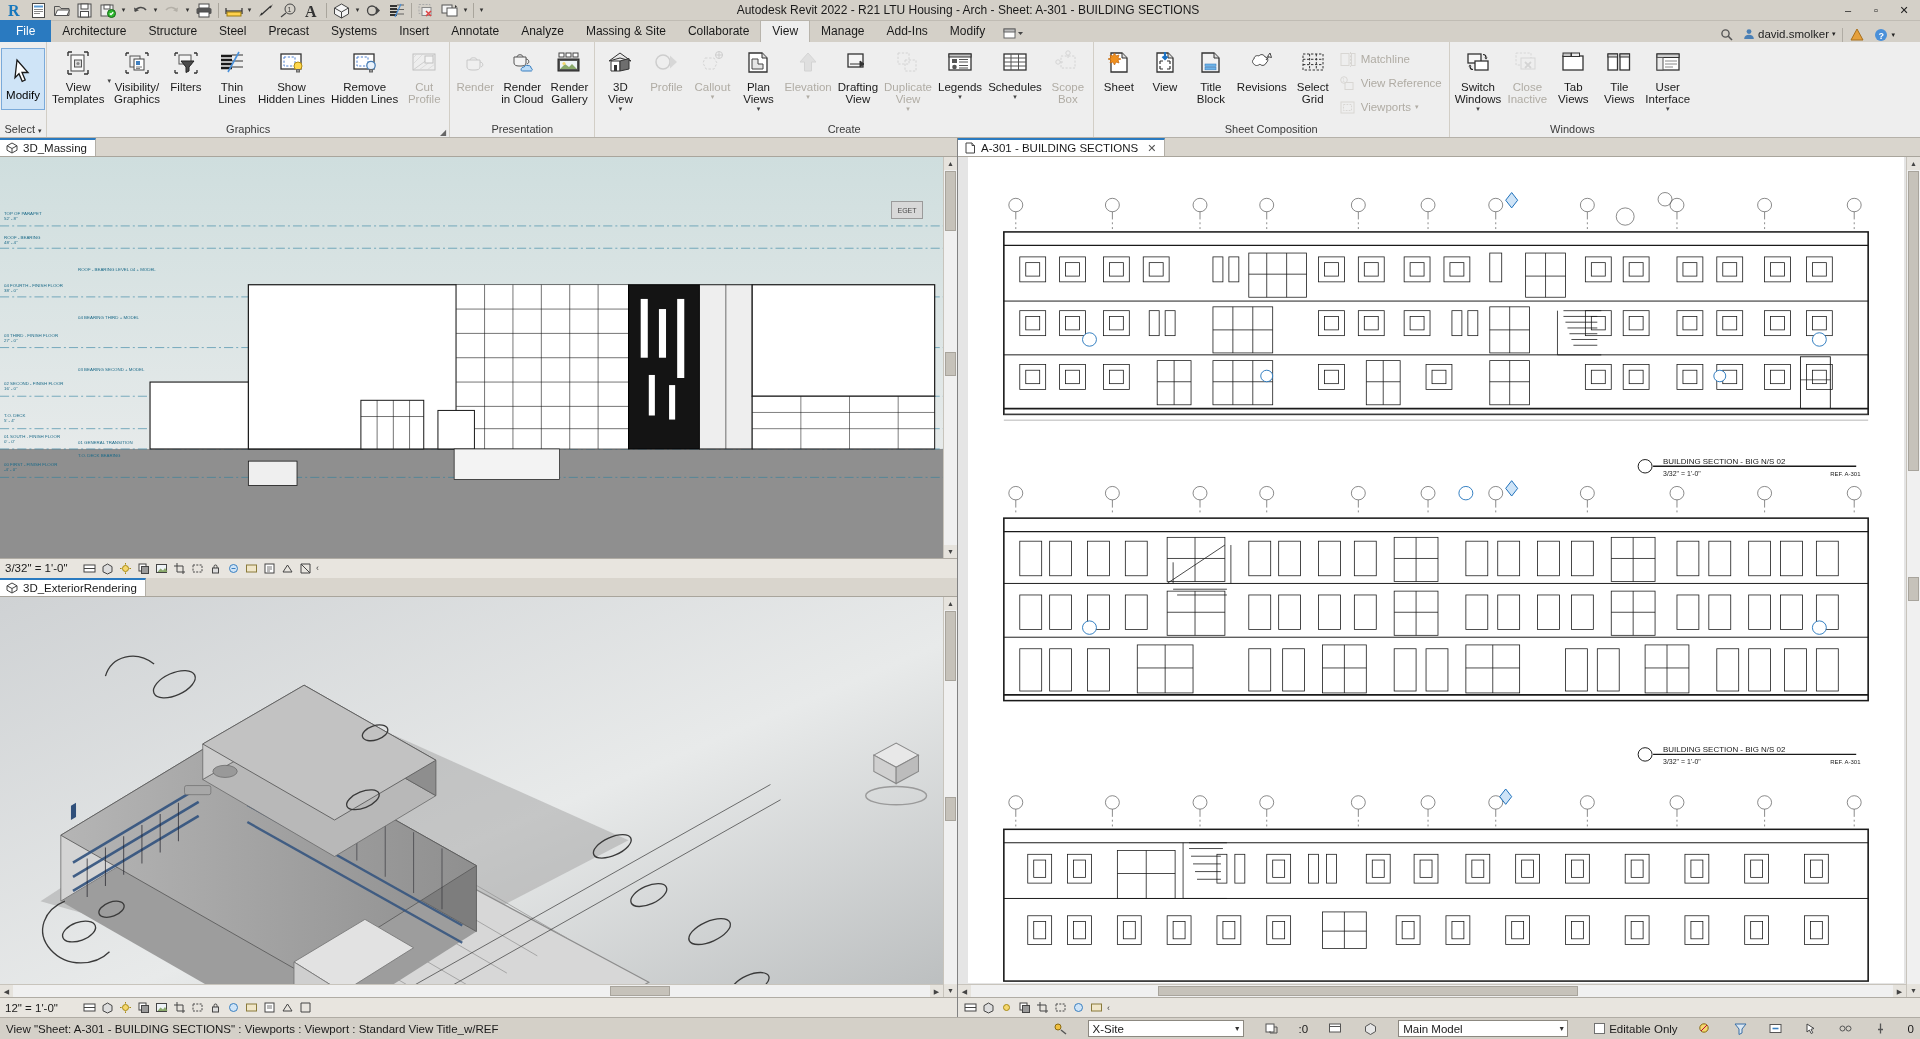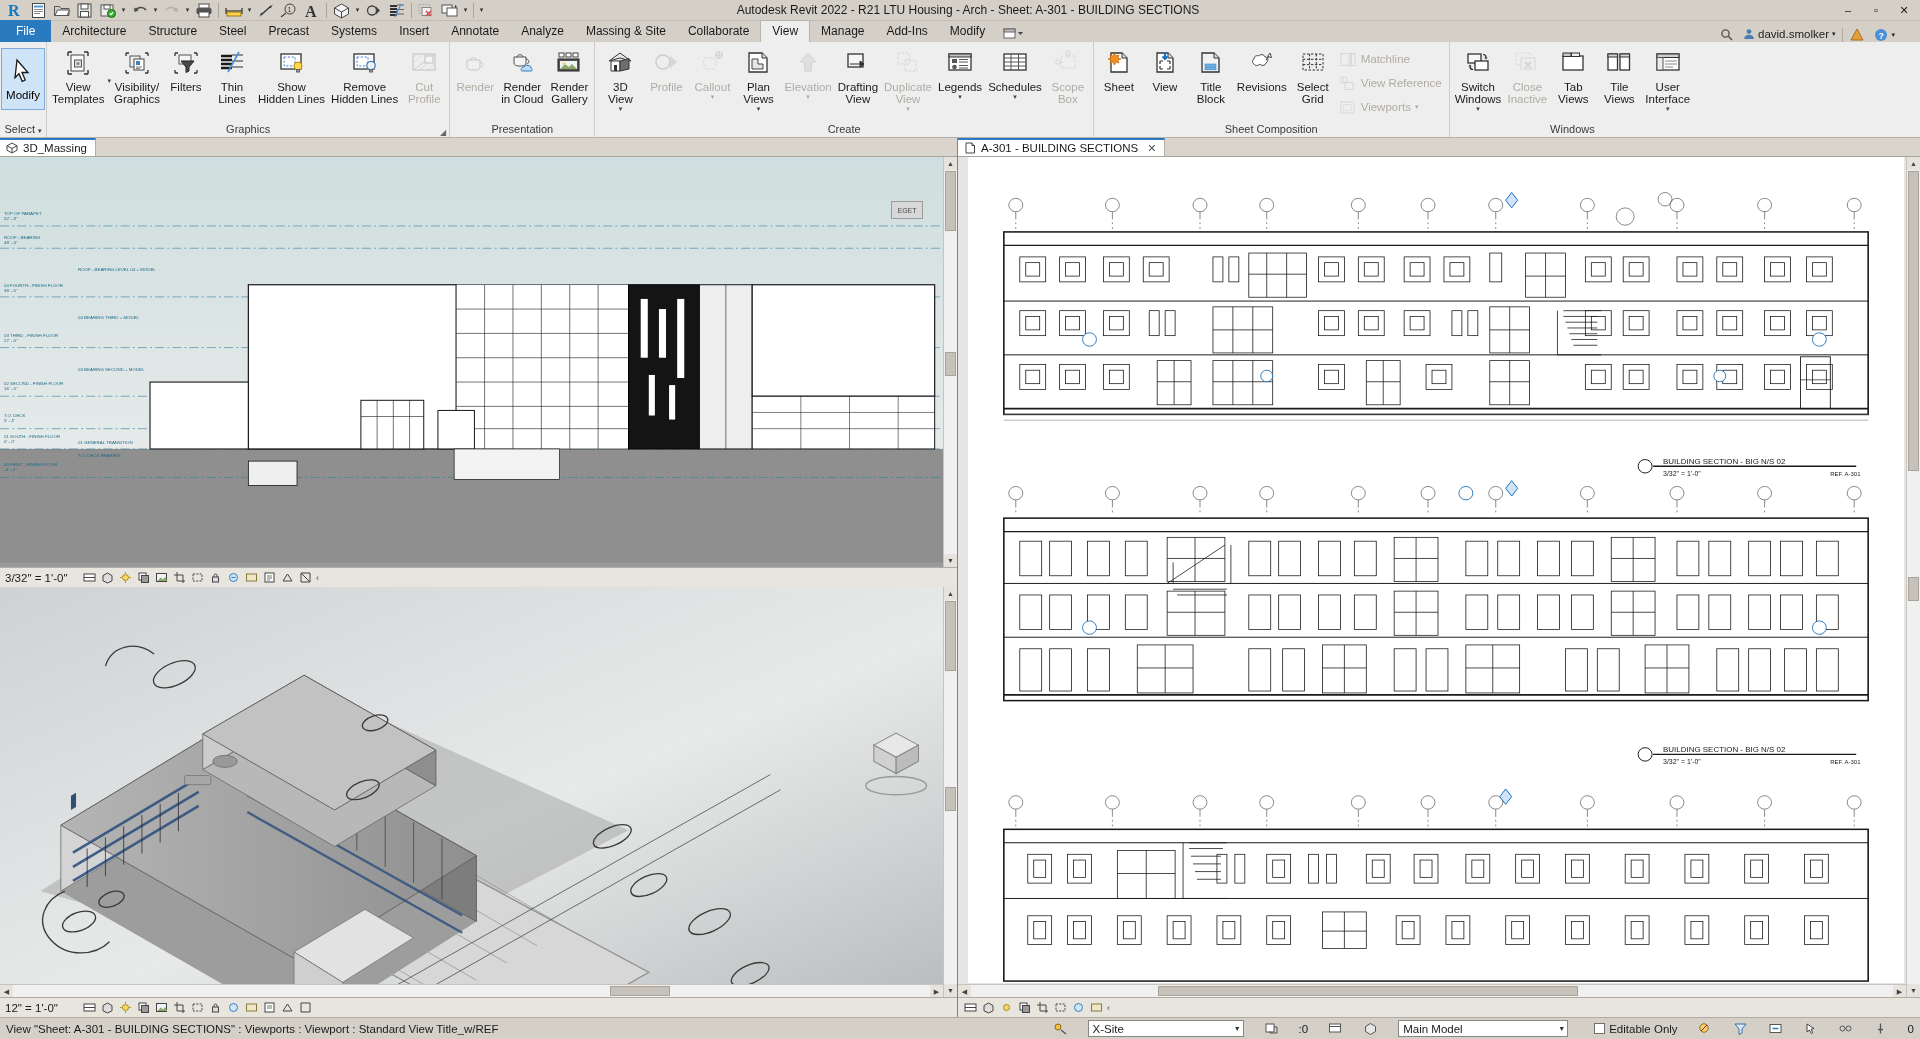--- a/index.html
+++ b/index.html
@@ -988,20 +988,29 @@
           </span>
         <span class="vc-ico">
             <svg width="13" height="13" viewBox="0 0 13 13">
               <path d="M2 2h9v9H2z" fill="none" stroke="#444"></path>
               <path d="M2 2l9 9" stroke="#444"></path>
             </svg>
           </span>
         <span style="font-size:9px;color:#444">‹</span>
       </div>
 
+      <div class="vtab-bar">
+        <div class="vtab sel">
+          <svg width="12" height="12" viewBox="0 0 12 12">
+              <path d="M6 1l5 2.8v4.4L6 11 1 8.2V3.8z" fill="#fff" stroke="#444"></path>
+              <path d="M1 3.8l5 2.7 5-2.7M6 6.5V11" stroke="#444" fill="none"></path>
+            </svg>
+          <span>3D_ExteriorRendering</span>
+        </div>
+      </div>
       <div class="viewport">
         <svg class="dwg" viewBox="0 0 944 400" preserveAspectRatio="none">
           <defs>
             <linearGradient id="bgg" x1="0" y1="0" x2="1" y2="1">
               <stop offset="0%" stop-color="#cfd2d4"></stop>
                 <stop offset="55%" stop-color="#e8eaea"></stop>
                 <stop offset="100%" stop-color="#b9bcbd"></stop>
             </linearGradient>
             <linearGradient id="roofg" x1="0" y1="0" x2="1" y2="0">
               <stop offset="0%" stop-color="#b5b5b5"></stop>

